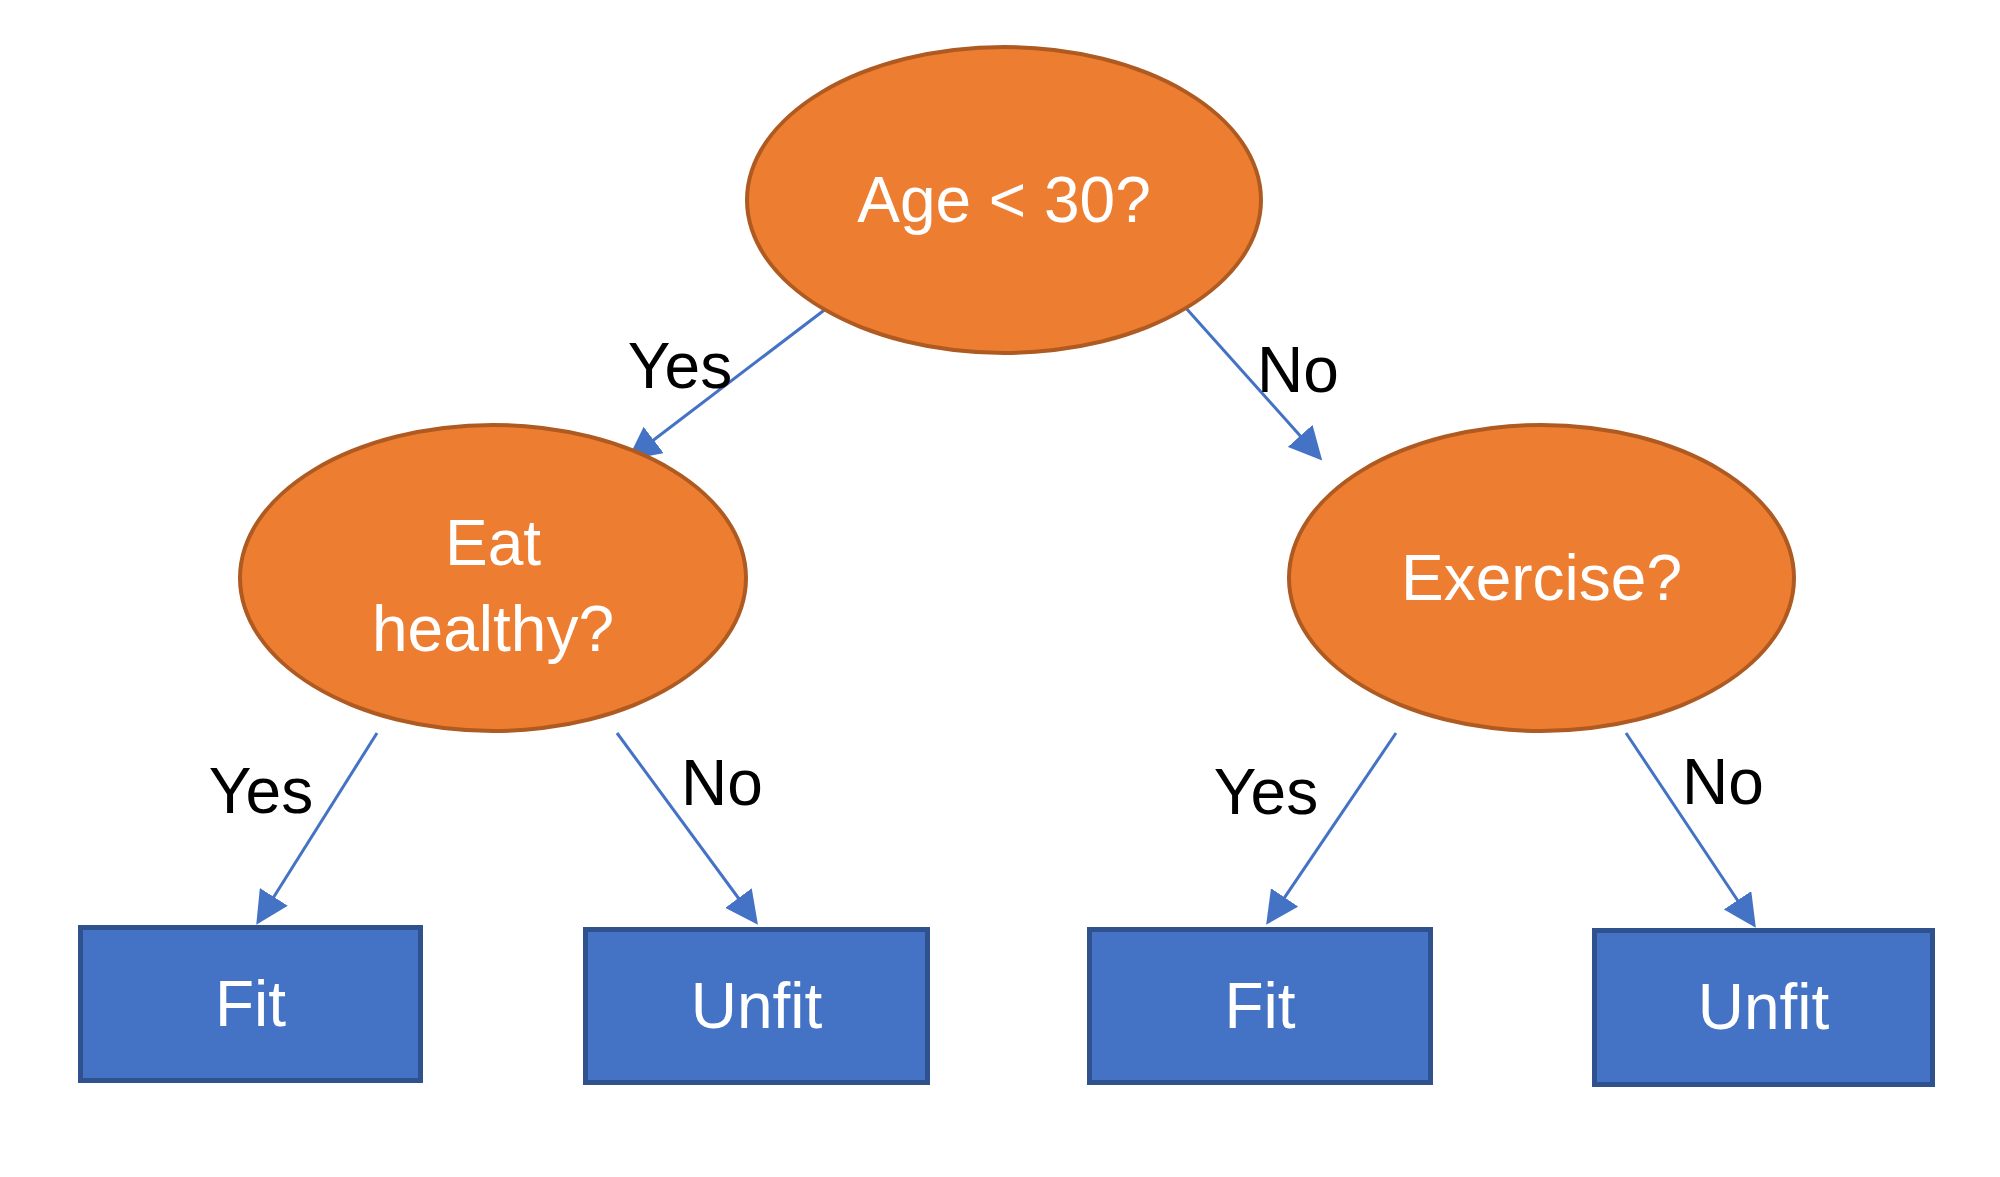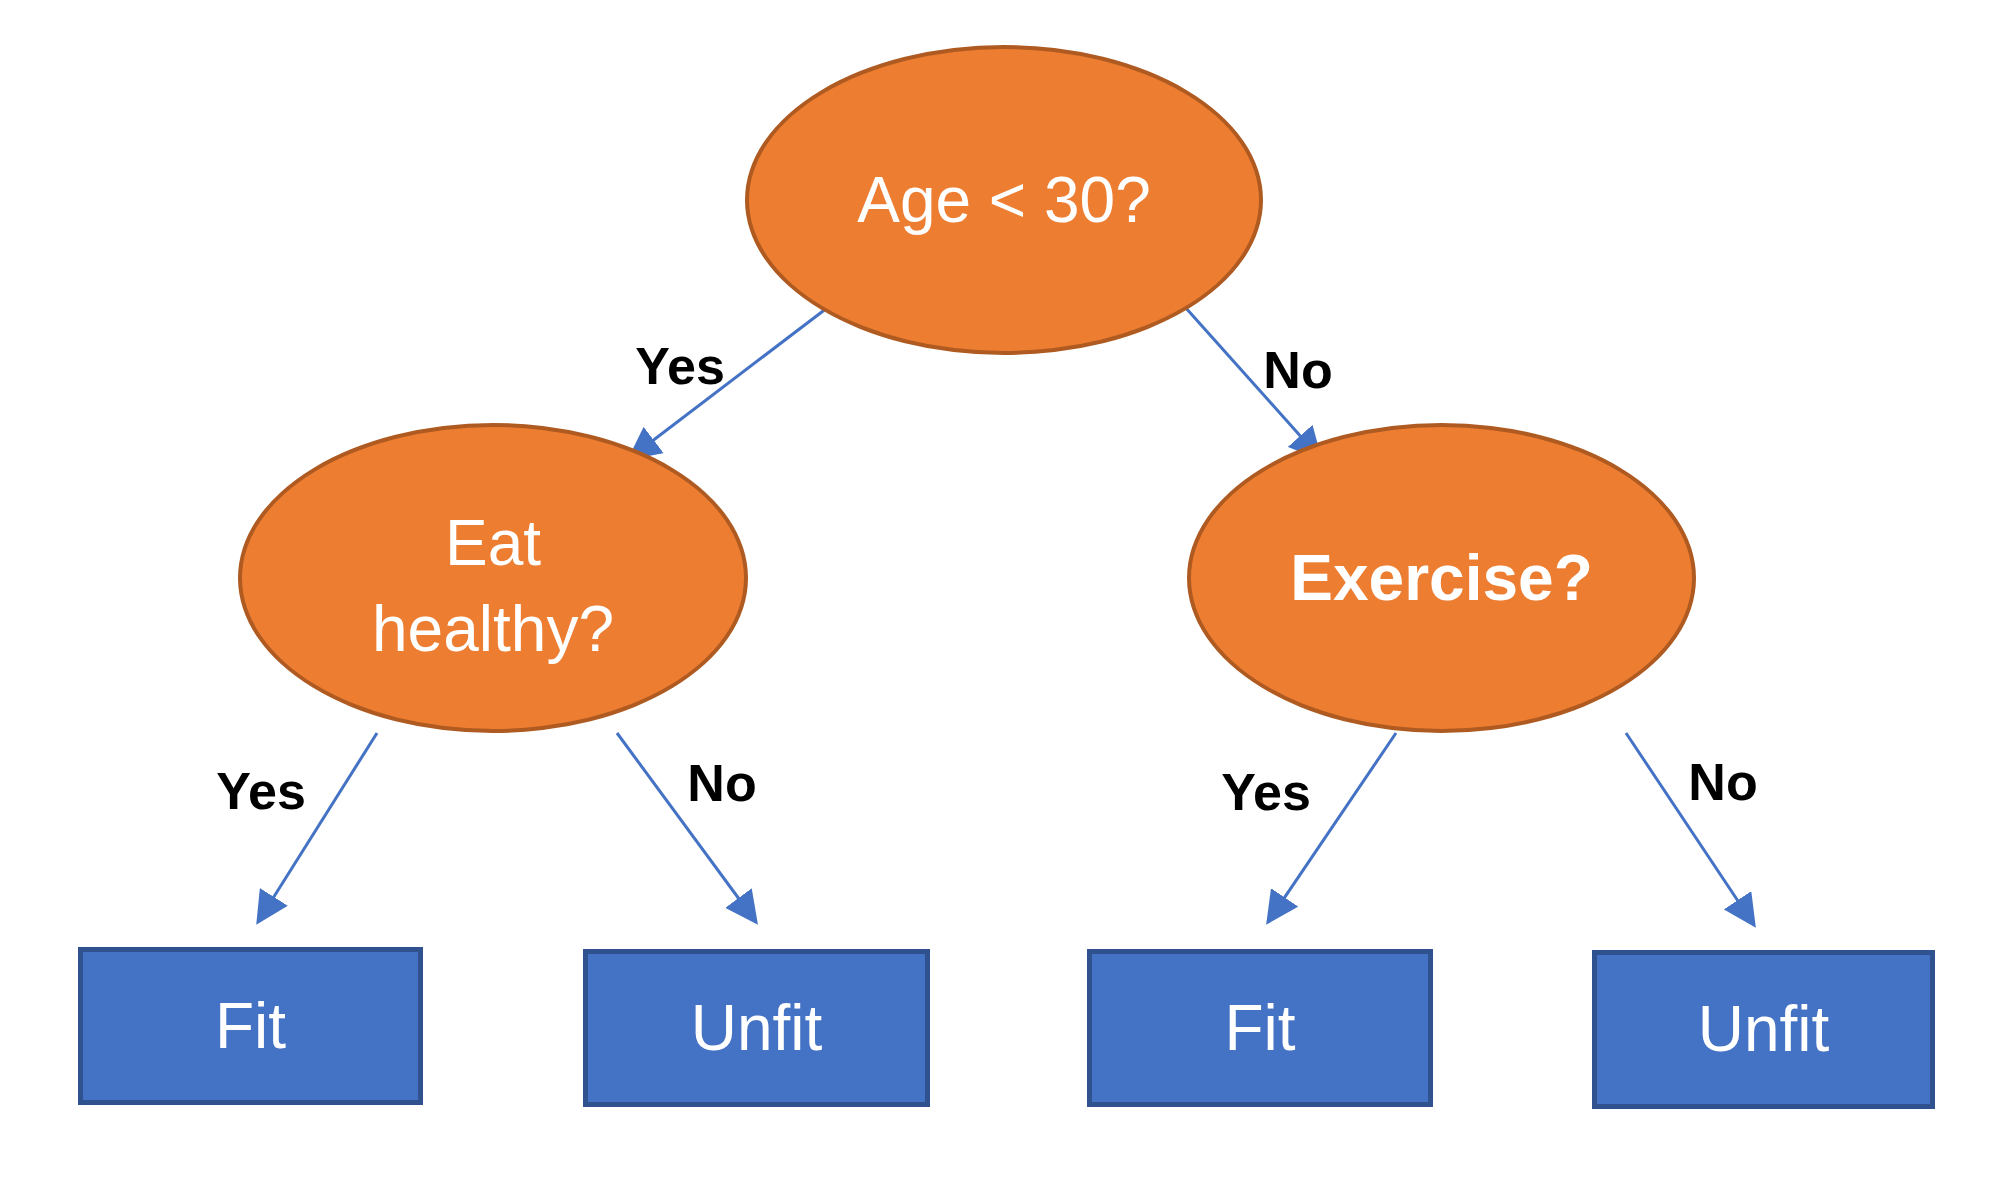--- a/index.html
+++ b/index.html
@@ -50,37 +50,35 @@
   .ellipse {
     background: var(--node-fill);
     border: 4px solid var(--node-border);
     border-radius: 50%;
   }
   .leaf {
     background: var(--leaf-fill);
     border: 5px solid var(--leaf-border);
     color: var(--leaf-text);
     font-size: 64px;
-    margin-top: 22px;
   }
   .node-root  { left: 745px;  top: 45px;  width: 518px; height: 310px; }
   .node-left  { left: 238px;  top: 423px; width: 510px; height: 310px; }
-  .node-right { left: 1187px; top: 423px; width: 509px; height: 310px; font-weight: bold; }
+  .node-right { left: 1287px; top: 423px; width: 509px; height: 310px; }
   .node-left .node-label { display: inline-block; max-width: 330px; margin-top: 16px; }
   .leaf-1 { left: 78px;   top: 925px; width: 345px; height: 158px; }
   .leaf-2 { left: 583px;  top: 927px; width: 347px; height: 158px; }
   .leaf-3 { left: 1087px; top: 927px; width: 346px; height: 158px; }
   .leaf-4 { left: 1592px; top: 928px; width: 343px; height: 159px; }
   .edge-label {
     position: absolute;
     transform: translate(-50%, -50%);
     color: var(--edge-label-color);
-    font-size: 52px;
+    font-size: 64px;
     white-space: nowrap;
-    font-weight: bold;
   }
   .edge-label-1 { left: 680px;  top: 366px; }
   .edge-label-2 { left: 1298px; top: 370px; }
   .edge-label-3 { left: 261px;  top: 791px; }
   .edge-label-4 { left: 722px;  top: 783px; }
   .edge-label-5 { left: 1266px; top: 792px; }
   .edge-label-6 { left: 1723px; top: 782px; }
 </style>
 </head>
 <body>

